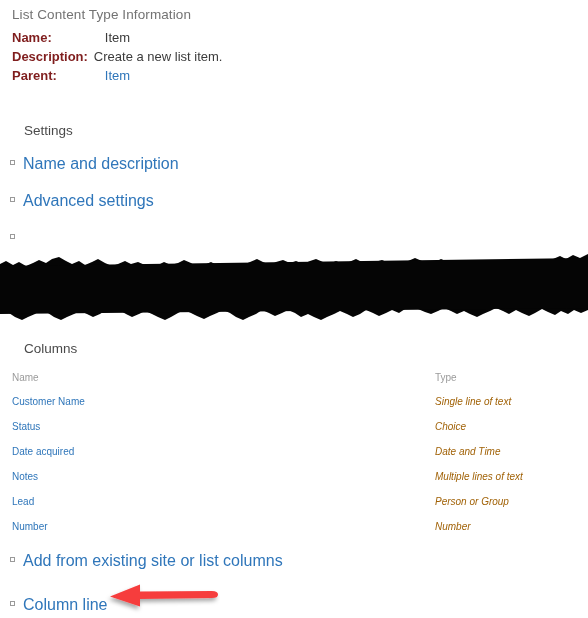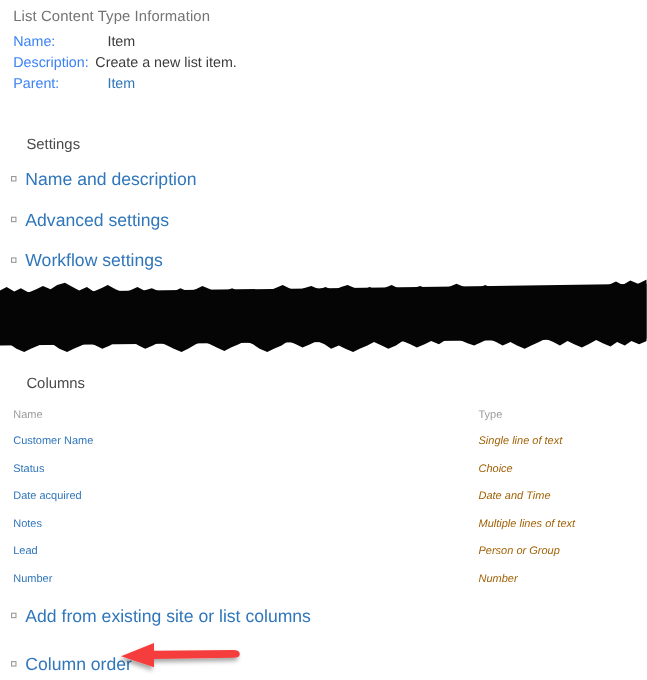--- a/index.html
+++ b/index.html
@@ -36,22 +36,22 @@
     border-collapse: collapse;
   }
   .info-table td {
     padding: 0 0 2px 0;
     font-size: 13px;
     line-height: 17px;
     vertical-align: top;
     white-space: nowrap;
   }
   .info-label {
-    font-weight: normal;
-    color: #3b82f6;
+    font-weight: bold;
+    color: #7f1d1d;
     padding-right: 6px !important;
   }
   .info-value {
     color: #3b3b3b;
   }
   .info-value.link-val {
     padding-left: 11px !important;
   }
 
   
@@ -187,21 +187,20 @@
   <li class="link-row">
     <span class="sq-bullet"></span>
     <a class="lnk">Name and description</a>
   </li>
   <li class="link-row">
     <span class="sq-bullet"></span>
     <a class="lnk">Advanced settings</a>
   </li>
   <li class="link-row">
     <span class="sq-bullet"></span>
-    <a class="lnk">Workflow settings</a>
   </li>
 </ul>
 
 <svg id="redaction" viewBox="0 0 588 76" preserveAspectRatio="none">
   <path fill="#050505" d="
     M0,12 L6,9 L13,13 L19,10 L26,14 L33,11 L39,8 L46,11 L52,7 L59,5 L66,9
     L72,12 L79,9 L85,13 L92,10 L98,7 L105,11 L112,14 L118,12 L125,9 L131,12
     L138,10 L145,13 L151,16 L158,13 L164,10 L171,13 L178,11 L184,8 L191,11
     L197,15 L204,13 L211,10 L217,13 L224,17 L230,20 L237,17 L243,13 L250,10
     L257,7 L263,10 L270,13 L276,10 L283,8 L290,11 L296,9 L303,12 L310,9
@@ -279,21 +278,21 @@
   </tbody>
 </table>
 
 <ul id="bottom-list" class="link-list">
   <li class="link-row">
     <span class="sq-bullet"></span>
     <a class="lnk">Add from existing site or list columns</a>
   </li>
   <li class="link-row">
     <span class="sq-bullet"></span>
-    <a class="lnk">Column order</a>
+    <a class="lnk">Column line</a>
   </li>
 </ul>
 
 <svg id="annotation-arrow" viewBox="0 0 116 36">
   <defs>
     <filter id="arrowShadow" x="-30%" y="-30%" width="180%" height="200%">
       <feDropShadow dx="-1.5" dy="3" stdDeviation="2" flood-color="#000000" flood-opacity="0.35"></feDropShadow>
     </filter>
   </defs>
   <g filter="url(#arrowShadow)">

